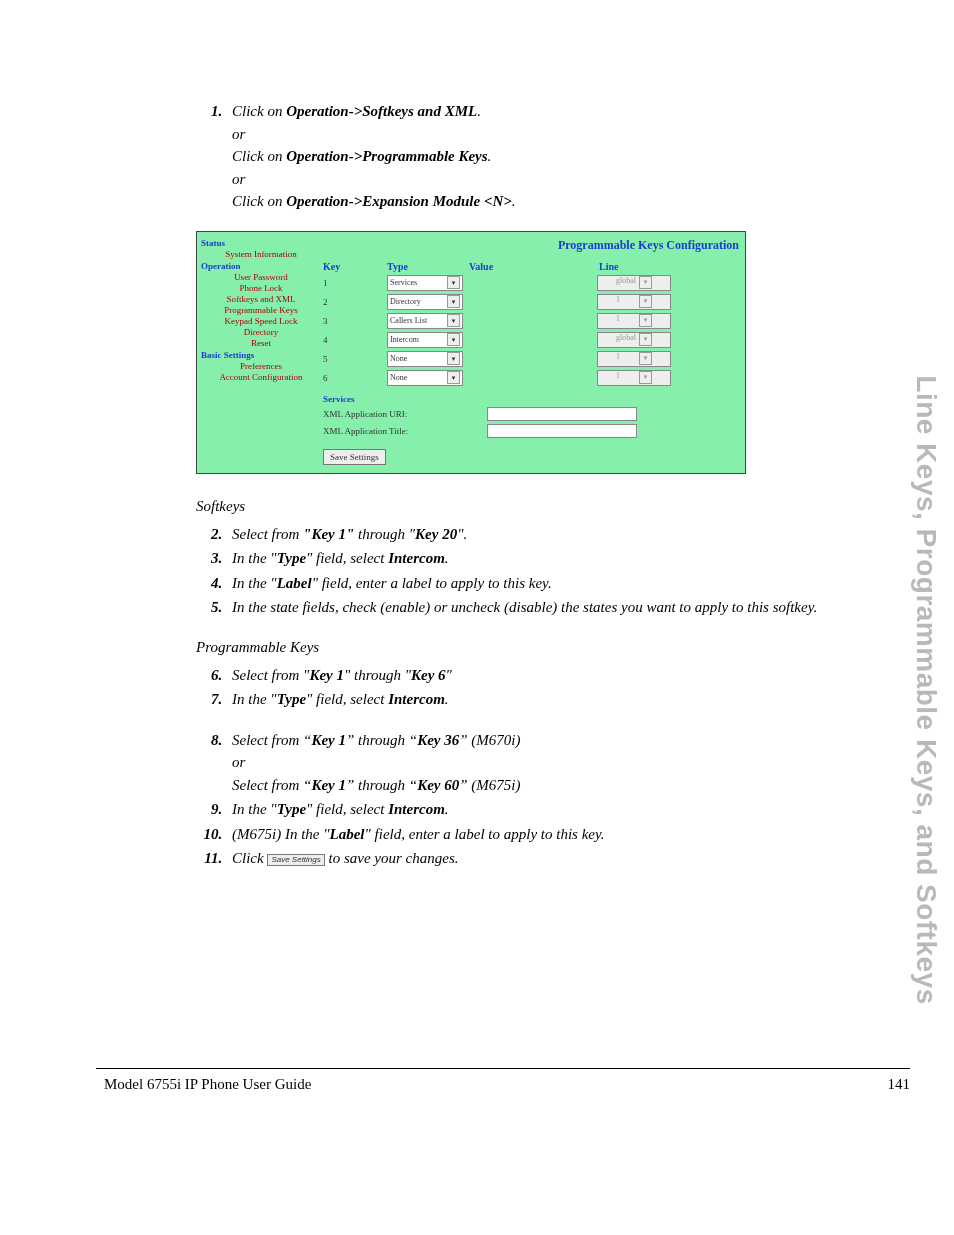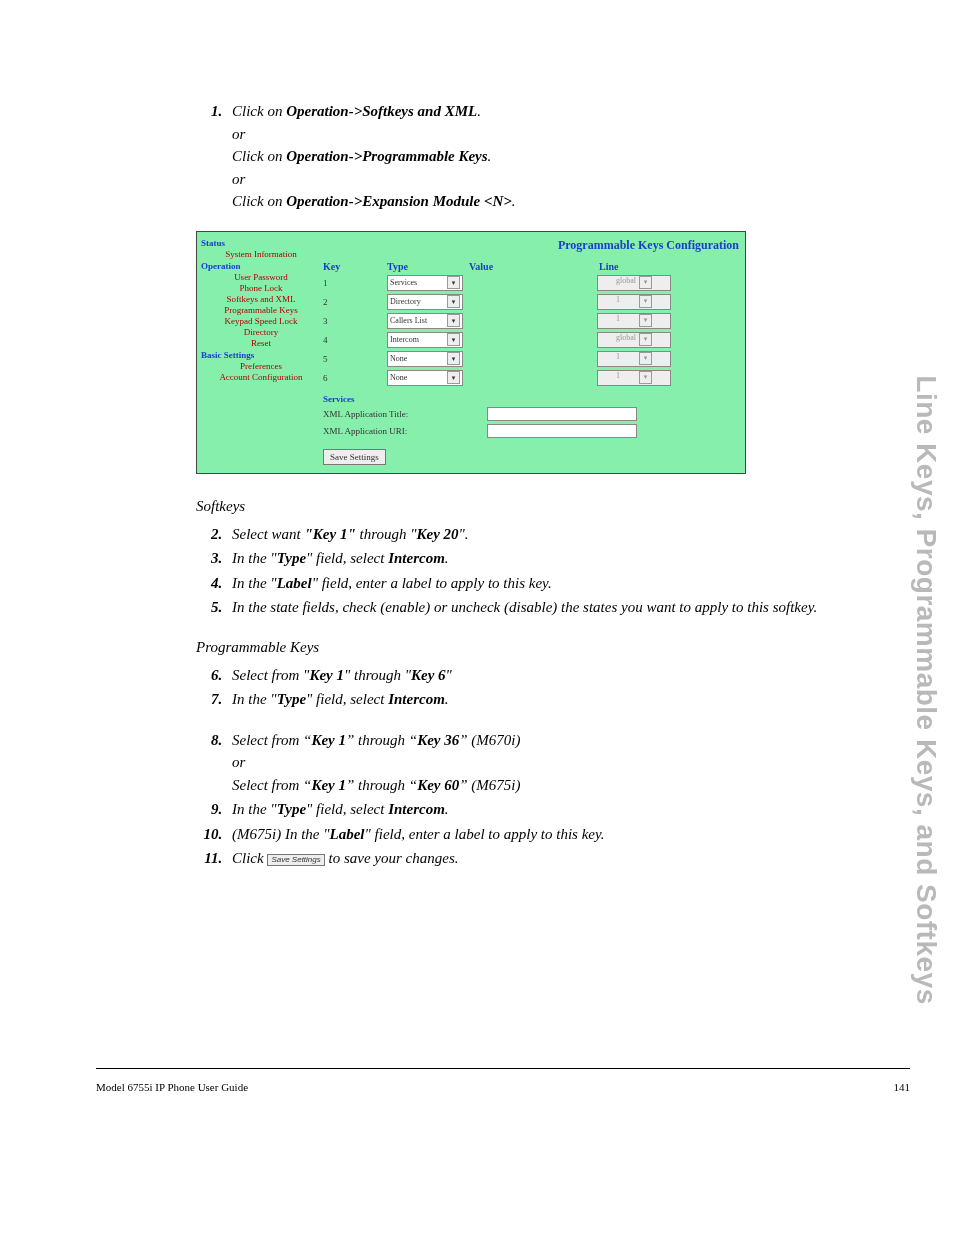--- a/index.html
+++ b/index.html
@@ -209,26 +209,26 @@
   
   .footer-line {
     position: absolute;
     left: 96px;
     right: 44px;
     bottom: 66px;
     border-top: 1px solid #000;
   }
   .footer {
     position: absolute;
-    left: 96px;
+    left: 104px;
     right: 44px;
     bottom: 42px;
     display: flex;
     justify-content: space-between;
-    font-size: 11px;
+    font-size: 15px;
   }
 </style>
 </head>
 <body>
 
 <div class="page">
   <div class="content">
 
     <ol class="steps" start="1">
       <li>
@@ -334,35 +334,35 @@
               <div class="kgap"></div>
               <div class="kline">
                 <span>1</span>
                 <span class="arr">▾</span>
               </div>
             </div>
           </div>
 
         <div class="svc-head">Services</div>
         <div class="svc-row">
-          <div class="sl">XML Application Title:</div>
+          <div class="sl">XML Application URI:</div>
           <div class="si"></div>
         </div>
         <div class="svc-row">
-          <div class="sl">XML Application URI:</div>
+          <div class="sl">XML Application Title:</div>
           <div class="si"></div>
         </div>
         <div class="save-btn-fig">Save Settings</div>
       </div>
     </div>
 
     <div class="subhead">Softkeys</div>
     <ol class="steps" start="2">
       <li>
-        <span>Select want </span><span class="bold">"Key 1"</span><span> through "</span><span class="bold">Key 20</span><span>".</span>
+        <span>Select from </span><span class="bold">"Key 1"</span><span> through "</span><span class="bold">Key 20</span><span>".</span>
       </li>
       <li>
         <span>In the "</span><span class="bold">Type</span><span>" field, select </span><span class="bold">Intercom</span><span>.</span>
       </li>
       <li>
         <span>In the "</span><span class="bold">Label</span><span>" field, enter a label to apply to this key.</span>
       </li>
       <li>
         <span>In the state fields, check (enable) or uncheck (disable) the states you want to apply to this softkey.</span>
       </li>

